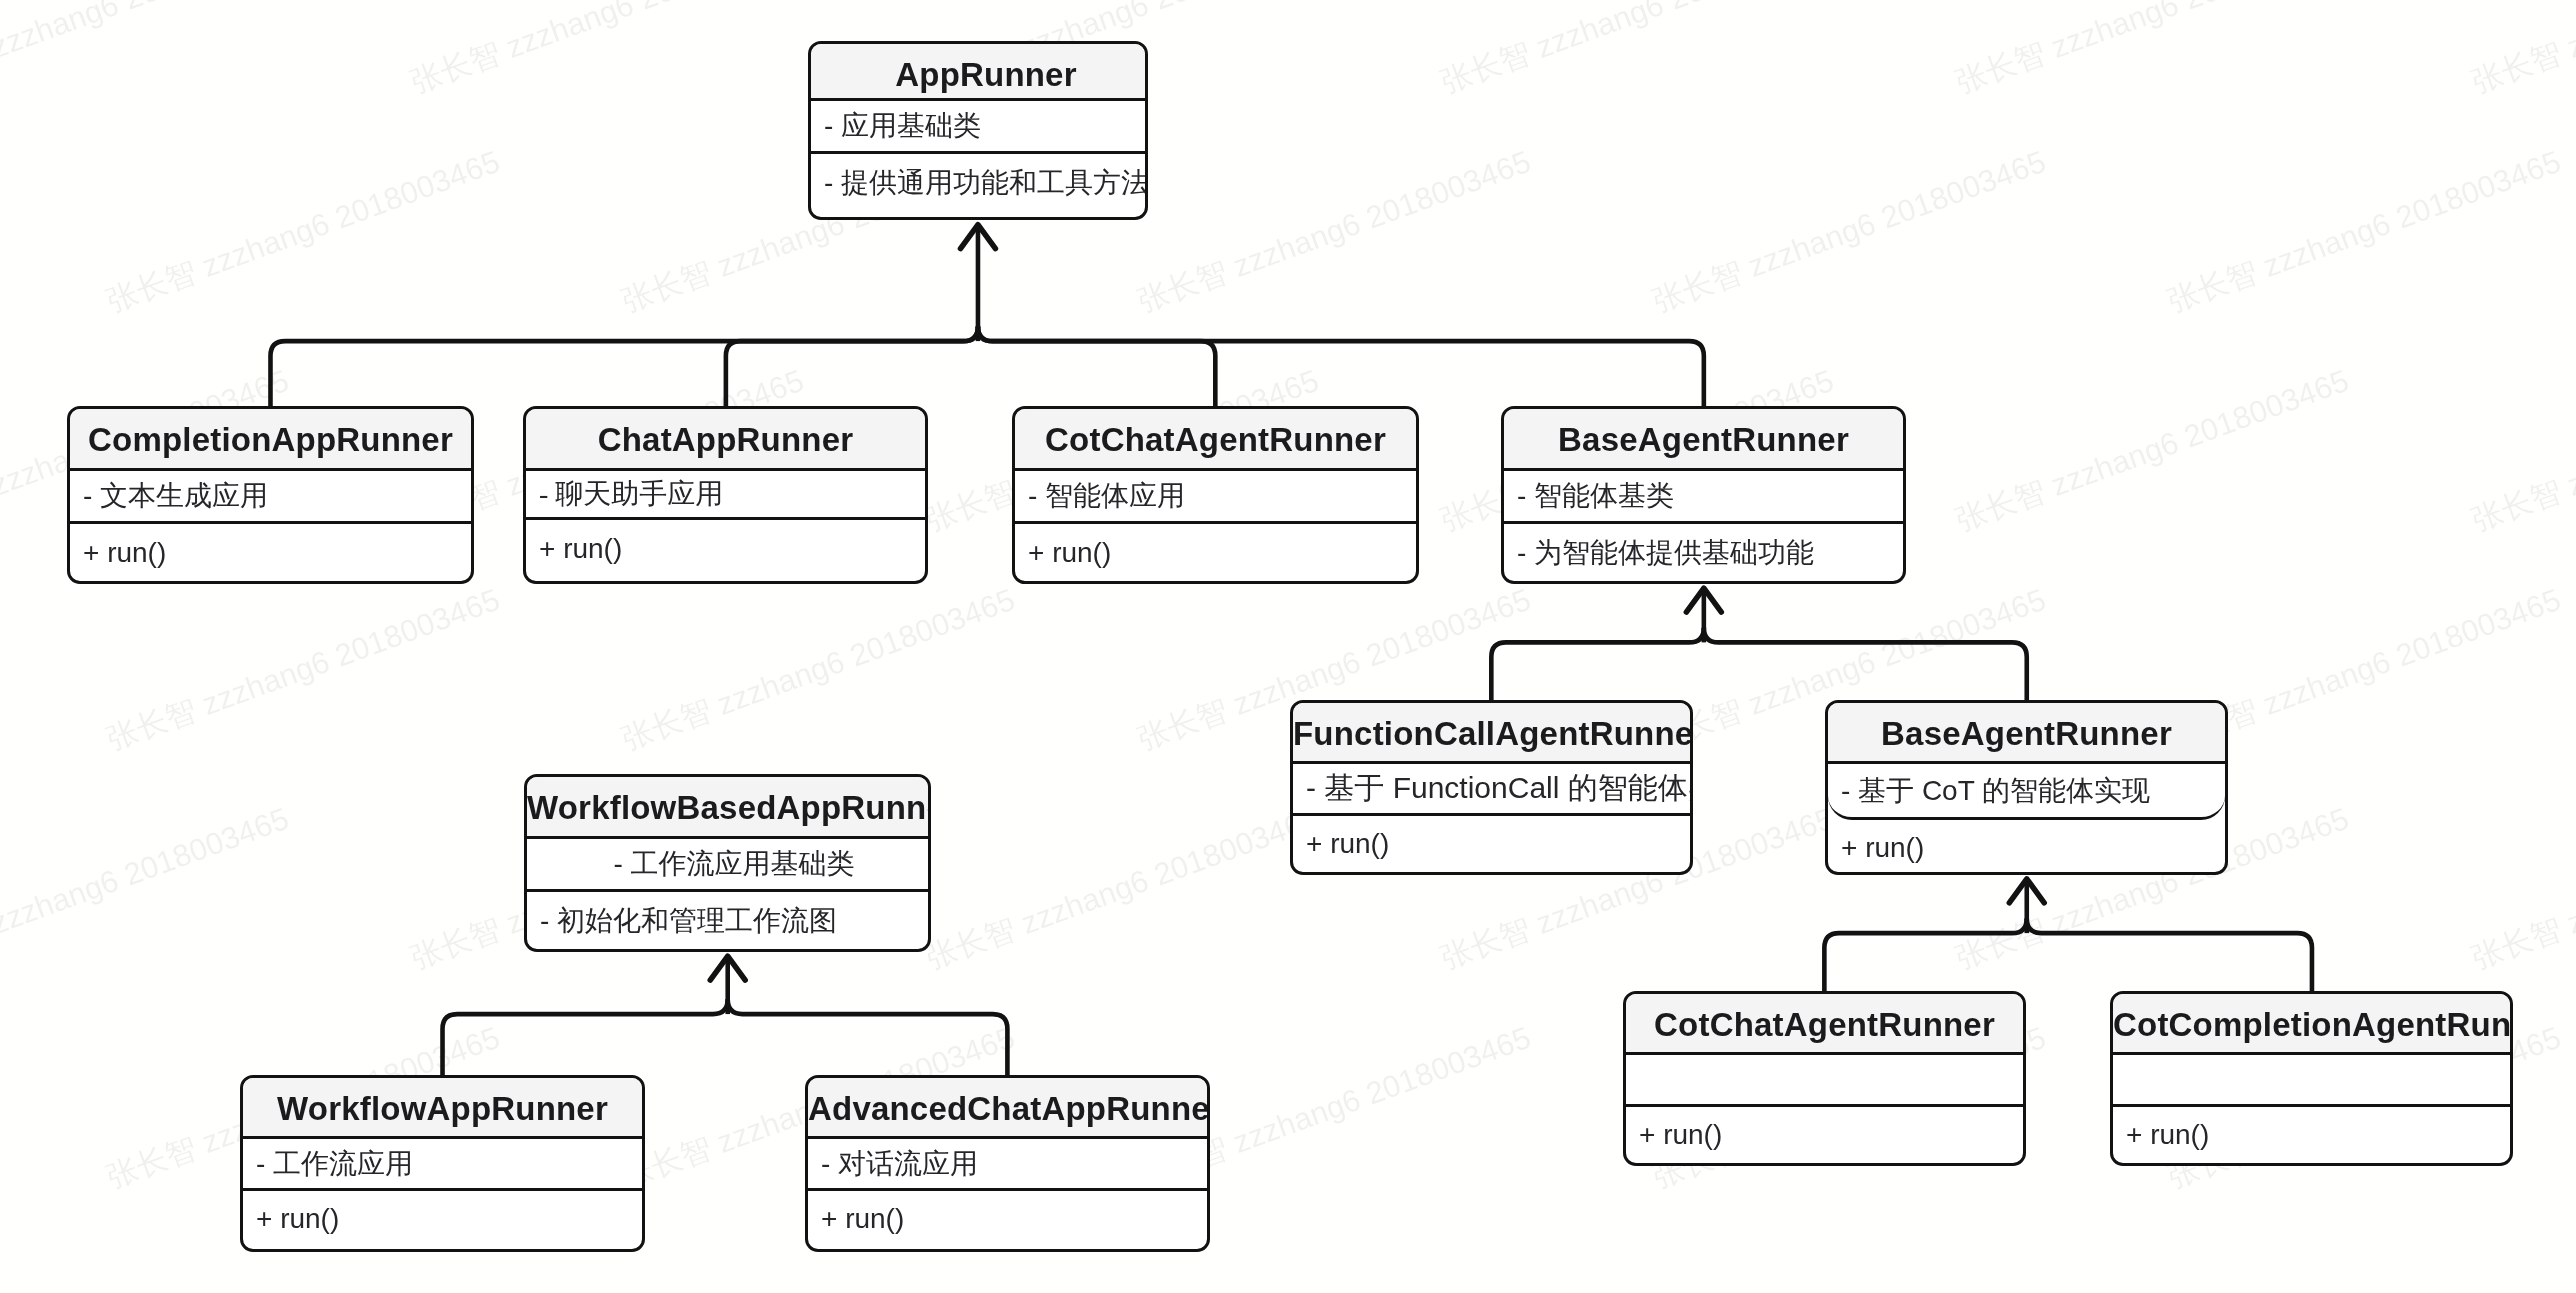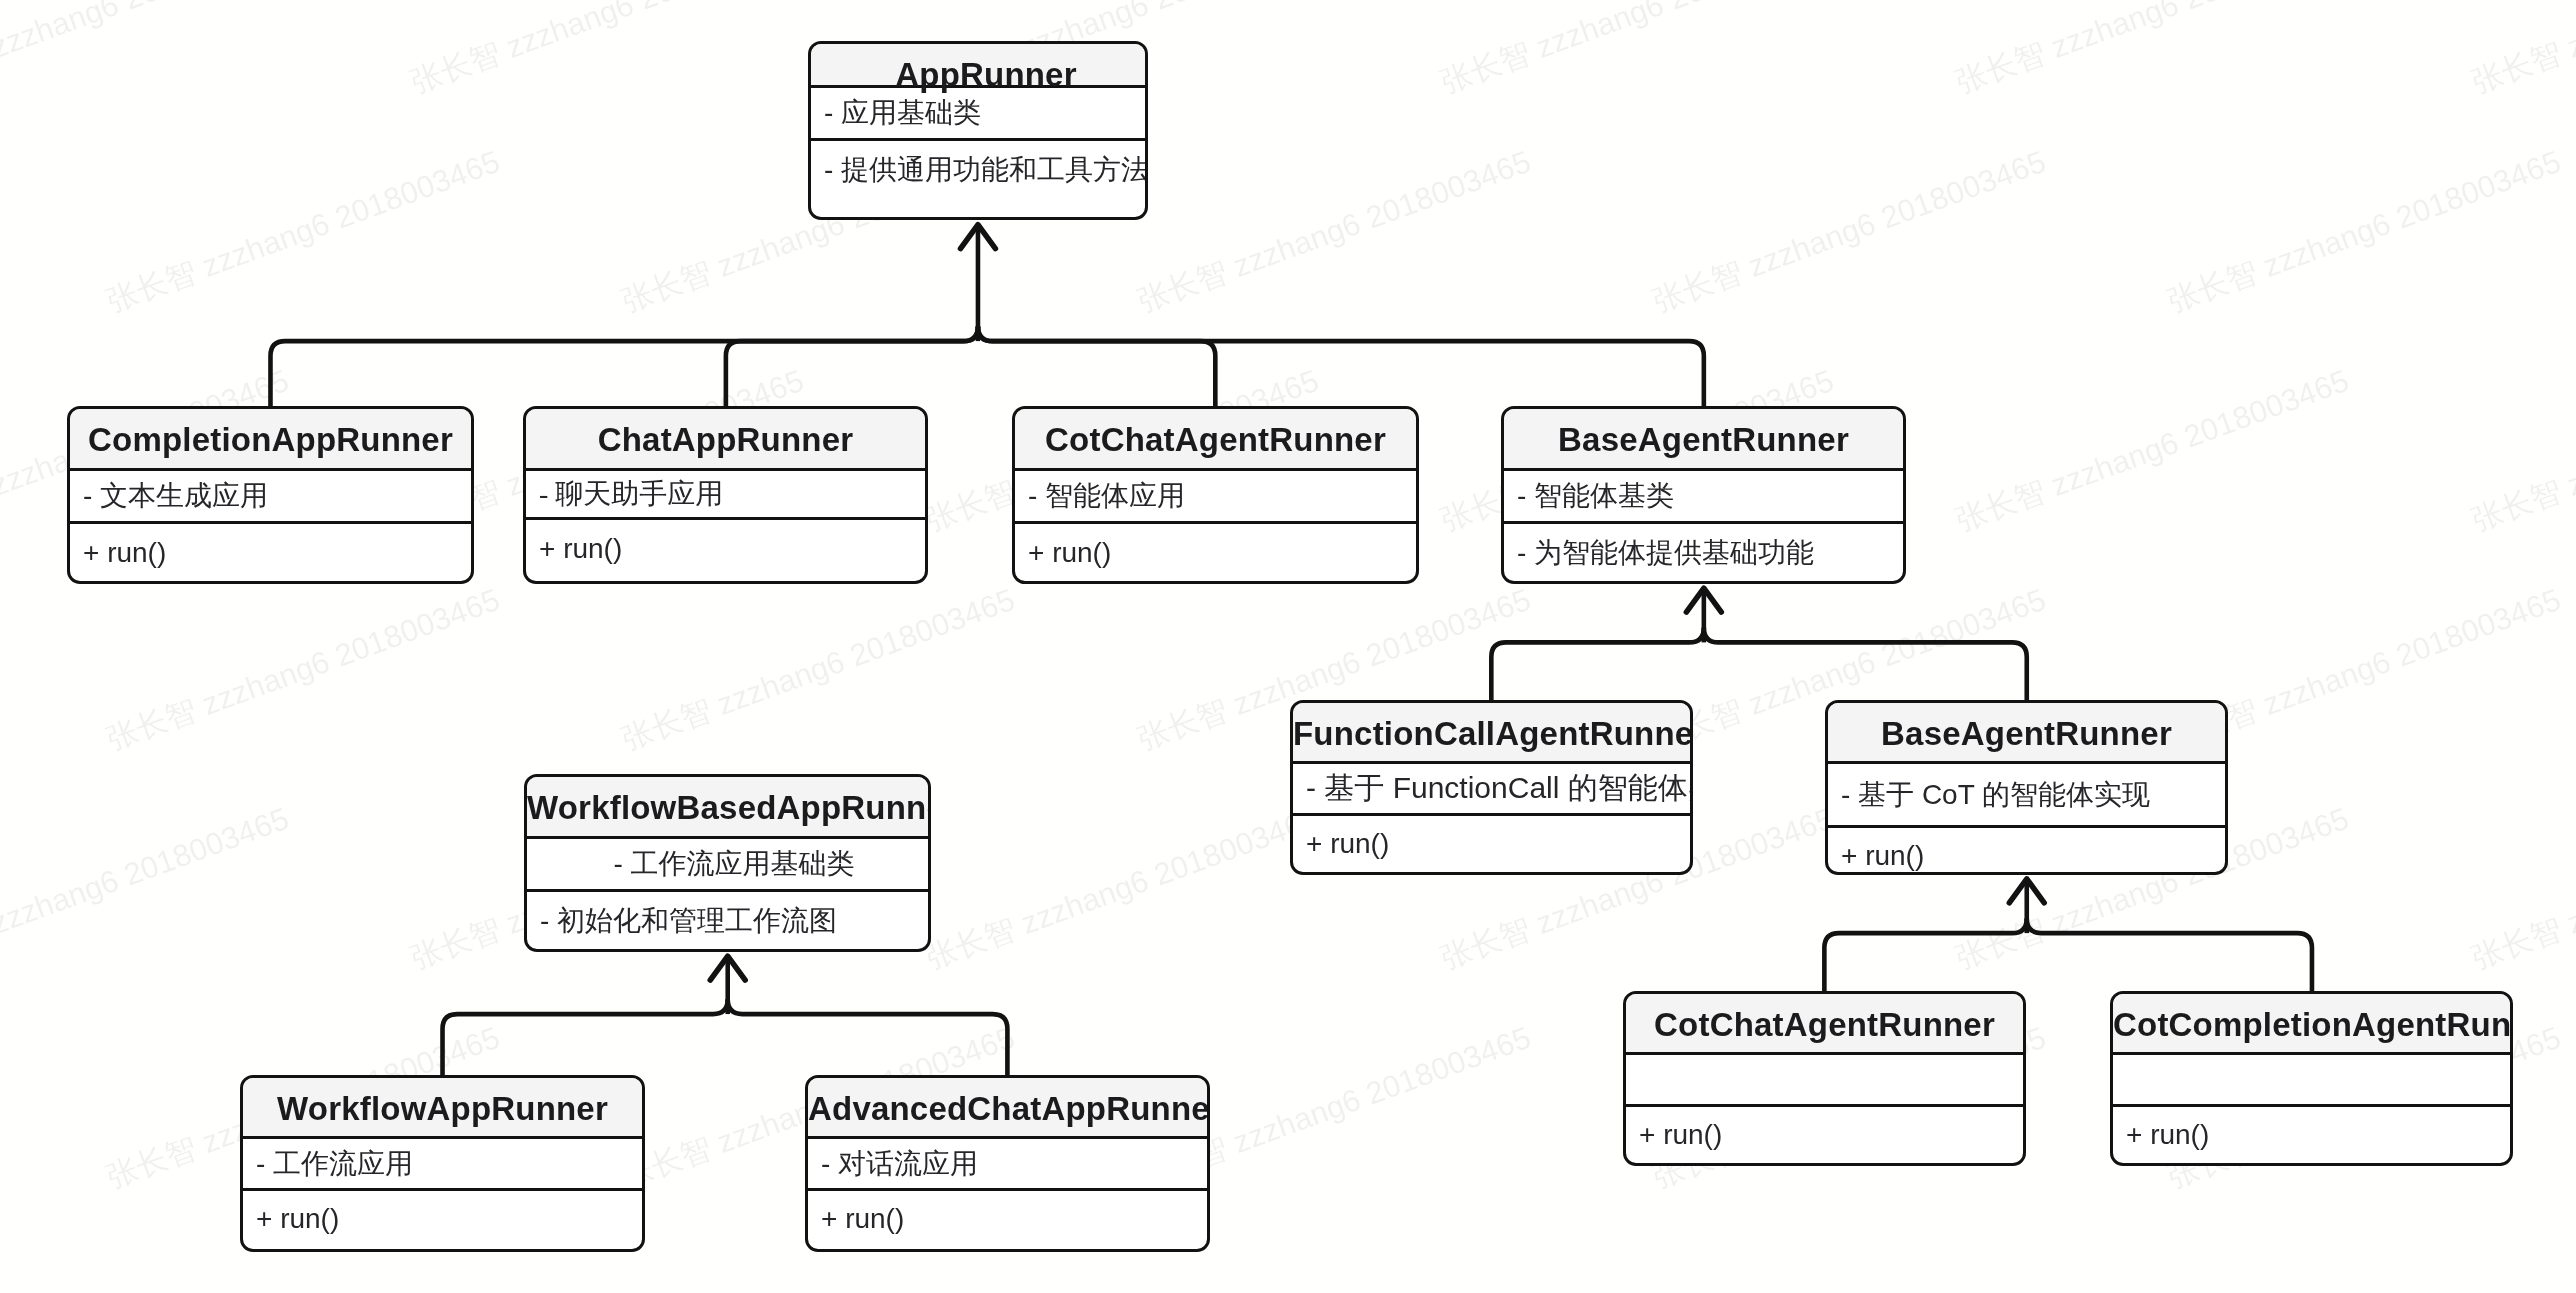--- a/index.html
+++ b/index.html
@@ -74,21 +74,21 @@
       <path d="M 2184 981 L 2203 955 L 2222 981" fill="none" stroke="#121212" stroke-width="6" stroke-linecap="round" stroke-linejoin="round"></path>
       <path d="M 1983 1077 L 1983 1030 Q 1983 1014 1999 1014 L 2187 1014 Q 2203 1014 2203 998" fill="none" stroke="#121212" stroke-width="5" stroke-linecap="butt"></path>
       <path d="M 2513 1077 L 2513 1030 Q 2513 1014 2497 1014 L 2219 1014 Q 2203 1014 2203 998" fill="none" stroke="#121212" stroke-width="5" stroke-linecap="butt"></path>
       <path d="M 791 1102 L 791 1041" fill="none" stroke="#121212" stroke-width="5"></path>
       <path d="M 772 1065 L 791 1039 L 810 1065" fill="none" stroke="#121212" stroke-width="6" stroke-linecap="round" stroke-linejoin="round"></path>
       <path d="M 481 1169 L 481 1118 Q 481 1102 497 1102 L 775 1102 Q 791 1102 791 1086" fill="none" stroke="#121212" stroke-width="5" stroke-linecap="butt"></path>
       <path d="M 1095 1169 L 1095 1118 Q 1095 1102 1079 1102 L 807 1102 Q 791 1102 791 1086" fill="none" stroke="#121212" stroke-width="5" stroke-linecap="butt"></path>
     </svg>
   <div id="boxes">
       <div class="box" style="left: 808px; top: 41px; width: 340px; height: 179px;">
-        <div class="title t36" style="height: 44px; line-height: 62px; padding-left: 16px;">AppRunner</div>
+        <div class="title t36" style="height: 57px; line-height: 62px; padding-left: 16px;">AppRunner</div>
         <div class="row div" style="height: 53px;">
           <span class="txt t34">- 应用基础类</span>
         </div>
         <div class="row" style="height: 57px;">
           <span class="txt t34">- 提供通用功能和工具方法</span>
         </div>
       </div>
       <div class="box" style="left: 67px; top: 406px; width: 407px; height: 178px;">
         <div class="title t36" style="height: 62px; line-height: 62px;">CompletionAppRunner</div>
         <div class="row div" style="height: 53px;">
@@ -129,21 +129,21 @@
         <div class="title t36" style="height: 61px; line-height: 61px;">FunctionCallAgentRunner</div>
         <div class="row div" style="height: 52px;">
           <span class="txt t33">- 基于 FunctionCall 的智能体实现</span>
         </div>
         <div class="row" style="height: 55px;">
           <span class="txt t34">+ run()</span>
         </div>
       </div>
       <div class="box" style="left: 1825px; top: 700px; width: 403px; height: 175px;">
         <div class="title t36" style="height: 61px; line-height: 61px;">BaseAgentRunner</div>
-        <div class="row div" style="height: 64px;">
+        <div class="row div" style="height: 56px; border-radius: 24px;">
           <span class="txt t34">- 基于 CoT 的智能体实现</span>
         </div>
         <div class="row" style="height: 55px;">
           <span class="txt t34">+ run()</span>
         </div>
       </div>
       <div class="box" style="left: 1623px; top: 991px; width: 403px; height: 175px;">
         <div class="title t36" style="height: 61px; line-height: 61px;">CotChatAgentRunner</div>
         <div class="row div" style="height: 52px;">
           <span class="txt t34"></span>

